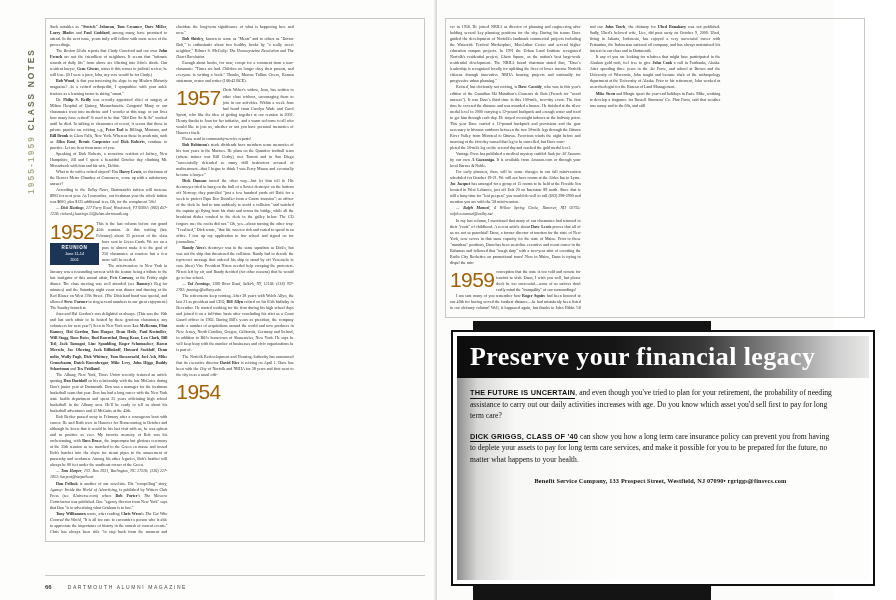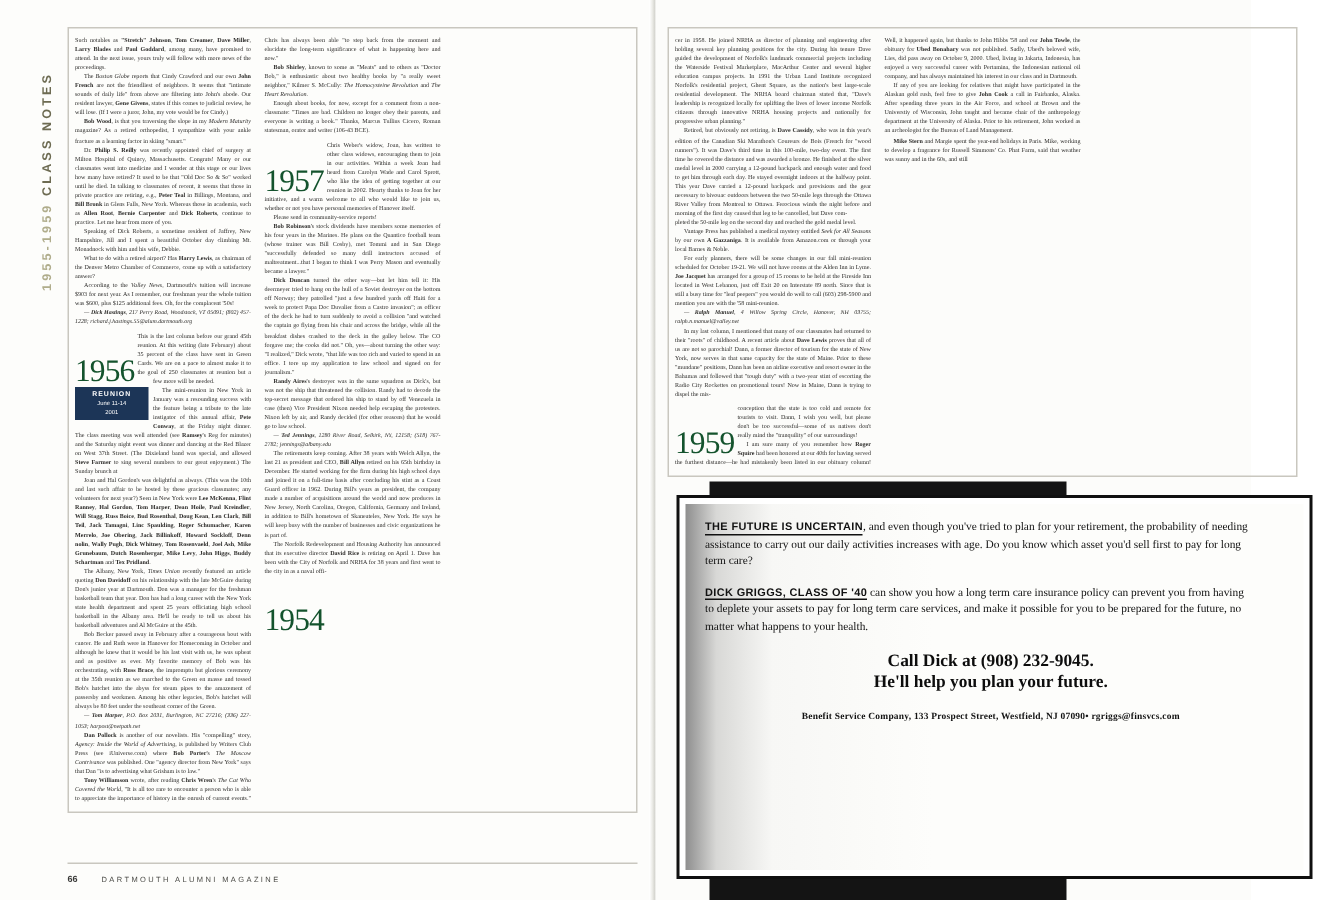--- a/index.html
+++ b/index.html
@@ -90,27 +90,27 @@
     overflow:hidden;
   }
   .cols-left p,.cols-right p{margin:0;text-indent:6px;}
   .cols-left p.noind,.cols-right p.noind{text-indent:0;}
   b{font-weight:bold;}
   i,em{font-style:italic;}
   .sig{font-style:italic;font-size:3.95px;}
 
   
   .yearhead{
-    font-family:Liberation Serif, serif;
+    font-family:Liberation Sans, sans-serif;
     font-size:21px;
     line-height:20px;
     letter-spacing:-0.6px;
-    color:#14532d;
+    color:#a16207;
     float:left;
-    margin:16px 2px 0 0;
+    margin:1px 2px 0 0;
     font-weight:normal;
   }
   .yearblock{break-inside:avoid;margin-top:3px;}
 
   .reunion-badge{
     width:49px;
     background:#1c3557;
     color:#ffffff;
     text-align:center;
     font-family:"Liberation Sans",sans-serif;
@@ -236,21 +236,21 @@
           <p>The <i>Boston Globe</i> reports that Cindy Crawford and our own <b>John French</b> are not the friendliest of neighbors. It seems that "intimate sounds of daily life" from above are filtering into John's abode. Our resident lawyer, <b>Gene Givens</b>, states if this comes to judicial review, he will lose. (If I were a juror, John, my vote would be for Cindy.)</p>
           <p><b>Bob Wood</b>, is that you traversing the slope in my <i>Modern Maturity</i> magazine? As a retired orthopedist, I sympathize with your ankle fracture as a learning factor in skiing "smart."</p>
           <p>Dr. <b>Philip S. Reilly</b> was recently appointed chief of surgery at Milton Hospital of Quincy, Massachusetts. Congrats! Many or our classmates went into medicine and I wonder at this stage or our lives how many have retired? It used to be that "Old Doc So &amp; So" worked until he died. In talking to classmates of recent, it seems that those in private practice are retiring, e.g., <b>Peter Teal</b> in Billings, Montana, and <b>Bill Bronk</b> in Glens Falls, New York. Whereas those in academia, such as <b>Allen Root</b>, <b>Bernie Carpenter</b> and <b>Dick Roberts</b>, continue to practice. Let me hear from more of you.</p>
           <p>Speaking of Dick Roberts, a sometime resident of Jaffrey, New Hampshire, Jill and I spent a beautiful October day climbing Mt. Monadnock with him and his wife, Debbie.</p>
           <p>What to do with a retired airport? Has <b>Harry Lewis</b>, as chairman of the Denver Metro Chamber of Commerce, come up with a satisfactory answer?</p>
           <p>According to the <i>Valley News</i>, Dartmouth's tuition will increase $903 for next year. As I remember, our freshman year the whole tuition was $600, plus $125 additional fees. Oh, for the complacent '50s!</p>
           <p><span class="sig">— <b>Dick Hastings</b>, 217 Perry Road, Woodstock, VT 05091; (802) 457-1228; richard.j.hastings.55@alum.dartmouth.org</span></p>
         </div>
 
       <div class="yearblock">
-        <span class="yearhead">1956</span>
+        <span class="yearhead">1952</span>
         <div class="reunion-badge">
           <span class="rb-title">REUNION</span>
           <span class="rb-date">June 11-14</span>
           <span class="rb-date">2001</span>
         </div>
       </div>
       <div>
           <p class="noind">This is the last column before our grand 45th reunion. At this writing (late February) about 35 percent of the class have sent in Green Cards. We are on a pace to almost make it to the goal of 250 classmates at reunion but a few more will be needed.</p>
           <p>The mini-reunion in New York in January was a resounding success with the feature being a tribute to the late instigator of this annual affair, <b>Pete Conway</b>, at the Friday night dinner. The class meeting was well attended (see <b>Ramsey</b>'s Reg for minutes) and the Saturday night event was dinner and dancing at the Red Blazer on West 37th Street. (The Dixieland band was special, and allowed <b>Steve Farmer</b> to sing several numbers to our great enjoyment.) The Sunday brunch at</p>
           <p>Joan and Hal Gordon's was delightful as always. (This was the 10th and last such affair to be hosted by these gracious classmates; any volunteers for next year?) Seen in New York were <b>Lee McKenna</b>, <b>Flint Ranney</b>, <b>Hal Gordon</b>, <b>Tom Harper</b>, <b>Dean Hoile</b>, <b>Paul Kreindler</b>, <b>Will Stagg</b>, <b>Russ Boice</b>, <b>Bud Rosenthal</b>, <b>Doug Kean</b>, <b>Len Clark</b>, <b>Bill Teil</b>, <b>Jack Tamagni</b>, <b>Linc Spaulding</b>, <b>Roger Schumacher</b>, <b>Karen Merrelo</b>, <b>Joe Obering</b>, <b>Jack Billinkoff</b>, <b>Howard Sockloff</b>, <b>Denn nolin</b>, <b>Wally Pugh</b>, <b>Dick Whitney</b>, <b>Tom Rosenvaeld</b>, <b>Joel Ash</b>, <b>Mike Grunebaum</b>, <b>Dutch Rosenbergar</b>, <b>Mike Levy</b>, <b>John Higgs</b>, <b>Buddy Schartman</b> and <b>Tex Pridland</b>.</p>
@@ -316,30 +316,29 @@
           <p>If any of you are looking for relatives that might have participated in the Alaskan gold rush, feel free to give <b>John Cook</b> a call in Fairbanks, Alaska. After spending three years in the Air Force, and school at Brown and the Universtiy of Wisconsin, John taught and became chair of the anthropology department at the University of Alaska. Prior to his retirement, John worked as an archeologist for the Bureau of Land Management.</p>
           <p><b>Mike Stern</b> and Margie spent the year-end holidays in Paris. Mike, working to develop a fragrance for Russell Simmons' Co. Phat Farm, said that weather was sunny and in the 60s, and still</p>
         </div>
     </div>
 
     <div class="ad">
       <div class="ad-shadow-top"></div>
       <div class="ad-shadow-bottom"></div>
       <div class="ad-border"></div>
       <div class="ad-inner">
+        <div class="ad-head">
+          <h1>Preserve your financial legacy</h1>
+        </div>
         <div class="ad-body">
           <p class="ad-p">
             <span class="ad-lede">THE FUTURE IS UNCERTAIN</span><span>, and even though you've tried to plan for your retirement, the probability of needing assistance to carry out our daily activities increases with age. Do you know which asset you'd sell first to pay for long term care?</span>
           </p>
           <p class="ad-p">
             <span class="ad-lede">DICK GRIGGS, CLASS OF '40</span><span> can show you how a long term care insurance policy can prevent you from having to deplete your assets to pay for long term care services, and make it possible for you to be prepared for the future, no matter what happens to your health.</span>
           </p>
-          <div class="ad-cta">
-            <div>Call Dick at (908) 232-9045.</div>
-            <div>He'll help you plan your future.</div>
-          </div>
           <div class="ad-fine">Benefit Service Company, 133 Prospect Street, Westfield, NJ 07090•  rgriggs@finsvcs.com</div>
         </div>
       </div>
     </div>
 
   </div>
 </div>
 
 </body></html>

